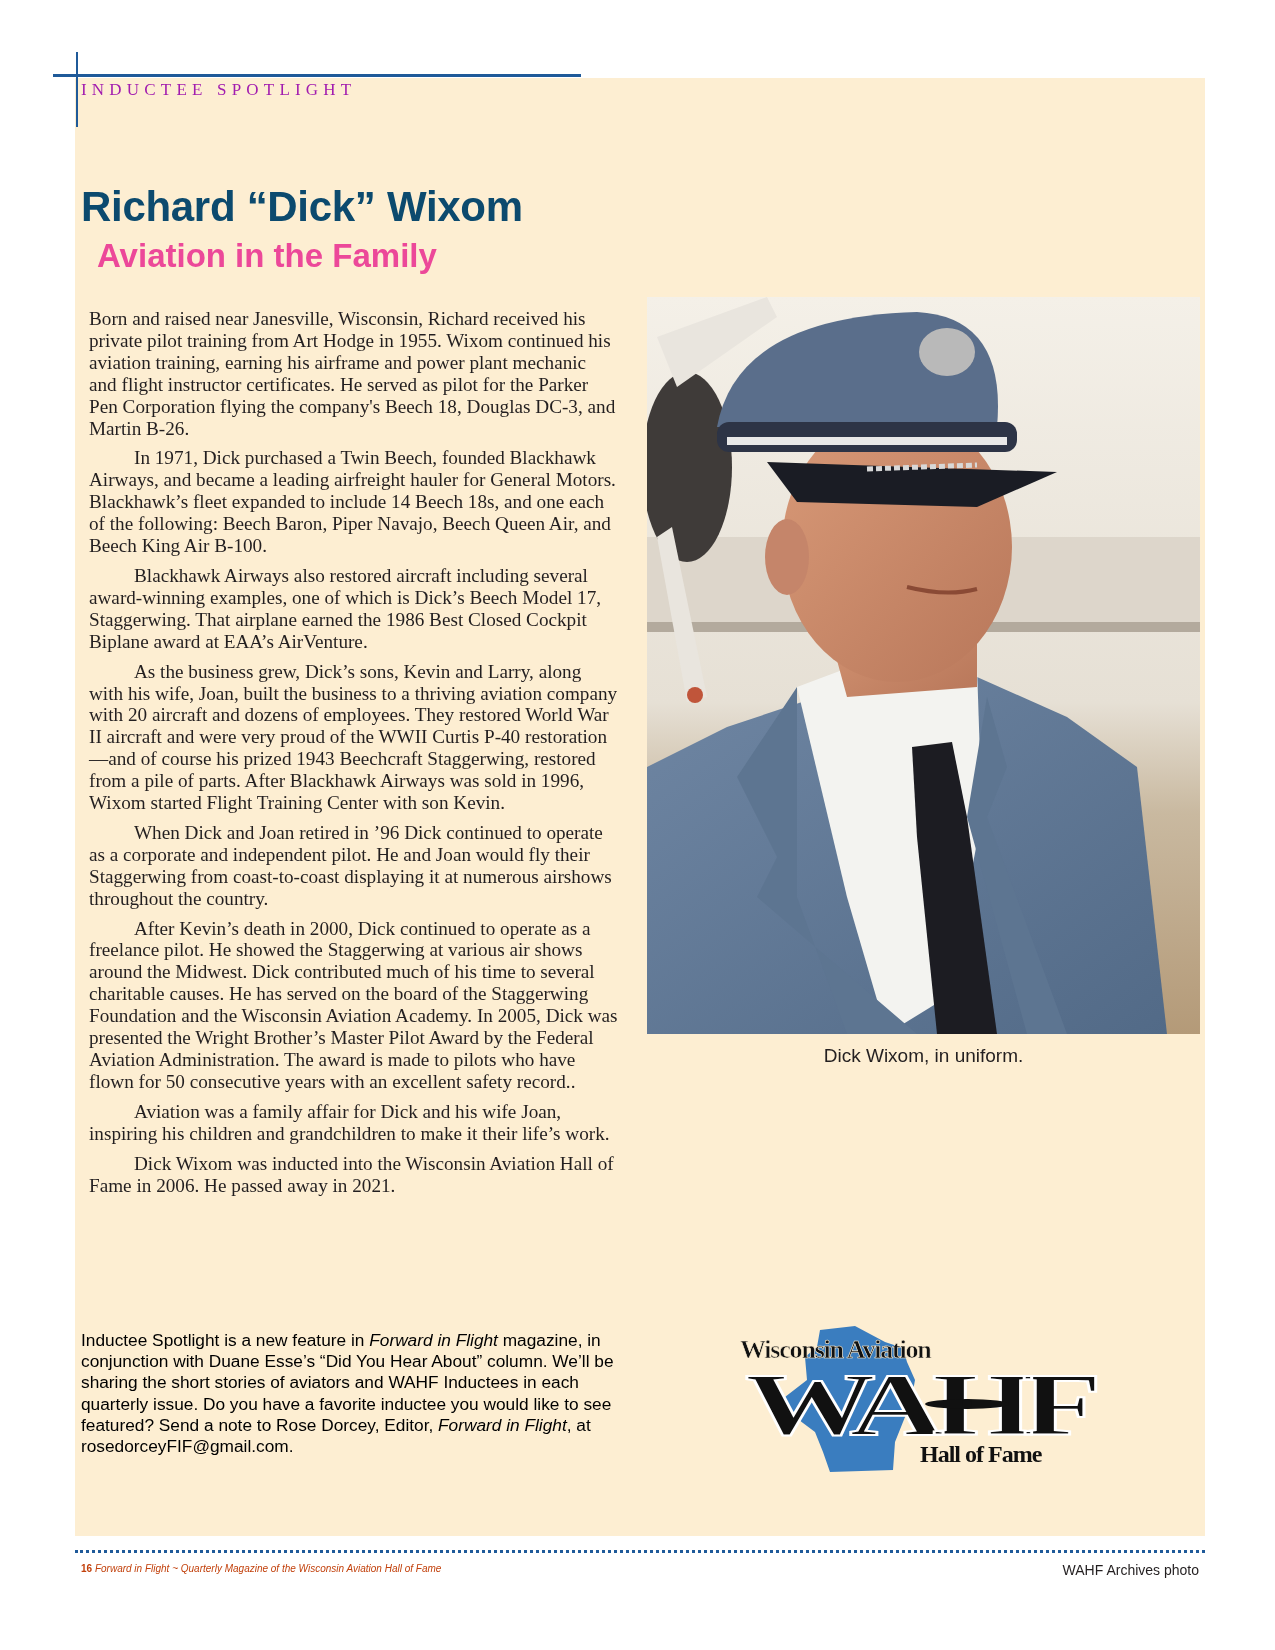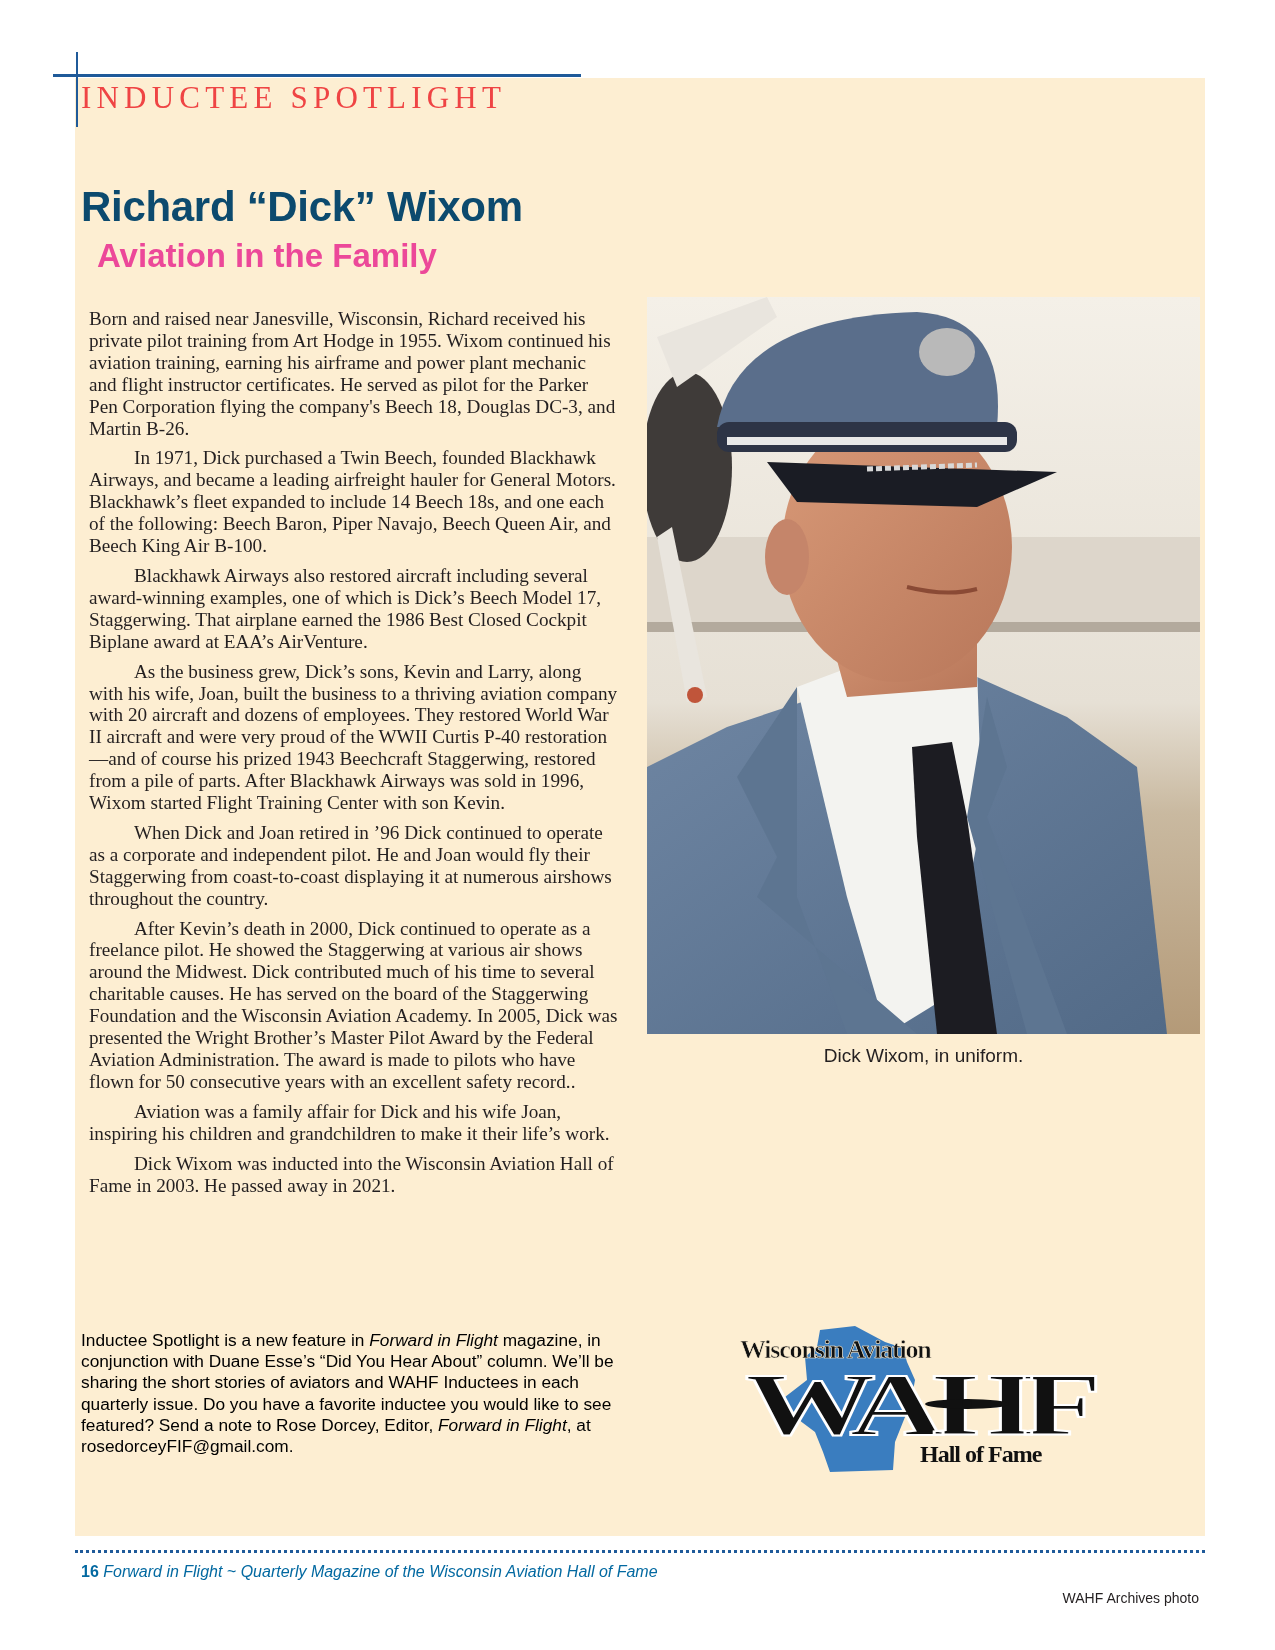--- a/index.html
+++ b/index.html
@@ -1,56 +1,56 @@
 <!DOCTYPE html>
 <html><head>
 <meta charset="utf-8">
 <style>
   html, body { margin:0; padding:0; background:#ffffff; }
   body { width:1275px; height:1650px; position:relative; overflow:hidden; font-family:"Liberation Serif", serif; color:#231f20; }
   .panel { position:absolute; left:75px; top:78px; width:1130px; height:1458px; background:#fdeed2; }
   .hline { position:absolute; left:53px; top:74px; width:528px; height:3px; background:#1f5a99; }
   .vline { position:absolute; left:76px; top:52px; width:2px; height:75px; background:#1f5a99; }
-  .kicker { position:absolute; left:81px; top:80px; font-family:"Liberation Serif", serif; font-size:31px; letter-spacing:5.2px; color:#ef4444; white-space:nowrap; }
+  .kicker { position:absolute; left:81px; top:80px; font-family:"Liberation Serif", serif; font-size:17px; letter-spacing:5.2px; color:#a21caf; white-space:nowrap; }
   .title { position:absolute; left:81px; top:182px; font-family:"Liberation Sans", sans-serif; font-weight:bold; font-size:42px; line-height:50px; color:#0c4a6e; white-space:nowrap; letter-spacing:-0.3px; }
   .subtitle { position:absolute; left:97px; top:237px; font-family:"Liberation Sans", sans-serif; font-weight:bold; font-size:33px; line-height:38px; color:#ec4899; white-space:nowrap; }
   .body { position:absolute; left:81px; top:300px; width:545px; font-size:19.2px; line-height:21.9px; color:#231f20; }
   .body p { margin:8px; }
   .body p.indent { text-indent:45px; }
   .photo { position:absolute; left:647px; top:297px; width:553px; height:737px; overflow:hidden; background:#c9c3b6; }
   .caption { position:absolute; left:647px; top:1045px; width:553px; text-align:center; font-family:"Liberation Sans", sans-serif; font-size:19px; color:#231f20; }
   .note { position:absolute; left:81px; top:1330px; width:545px; font-family:"Liberation Sans", sans-serif; font-size:17.3px; line-height:21.2px; color:#000000; }
   .note i { font-style:italic; }
   .logo { position:absolute; left:735px; top:1322px; width:370px; height:150px; }
   .dotline { position:absolute; left:75px; top:1550px; width:1130px; border-top:3px dotted #1f5a99; }
-  .footer-left { position:absolute; left:81px; top:1563px; font-family:"Liberation Sans", sans-serif; font-size:16px; color:#0369a1; white-space:nowrap; }
+  .footer-left { position:absolute; left:81px; top:1563px; font-family:"Liberation Sans", sans-serif; font-size:10px; color:#c2410c; white-space:nowrap; }
   .footer-left .num { font-weight:bold; }
   .footer-left .pub { font-style:italic; }
-  .footer-right { position:absolute; right:76px; top:1562px; font-family:"Liberation Sans", sans-serif; font-size:14px; color:#231f20; white-space:nowrap;margin-top:28px; }
+  .footer-right { position:absolute; right:76px; top:1562px; font-family:"Liberation Sans", sans-serif; font-size:14px; color:#231f20; white-space:nowrap; }
 </style>
 </head>
 <body>
 
 <div class="panel"></div>
 <div class="hline"></div>
 <div class="vline"></div>
 
 <div class="kicker">INDUCTEE SPOTLIGHT</div>
 <h1 class="title" style="margin:0">Richard “Dick” Wixom</h1>
 <h2 class="subtitle" style="margin:0">Aviation in the Family</h2>
 
 <div class="body">
   <p>Born and raised near Janesville, Wisconsin, Richard received his private pilot training from Art Hodge in 1955. Wixom continued his aviation training, earning his airframe and power plant mechanic and flight instructor certificates. He served as pilot for the Parker Pen Corporation flying the company's Beech 18, Douglas DC-3, and Martin B-26.</p>
   <p class="indent">In 1971, Dick purchased a Twin Beech, founded Blackhawk Airways, and became a leading airfreight hauler for General Motors. Blackhawk’s fleet expanded to include 14 Beech 18s, and one each of the following: Beech Baron, Piper Navajo, Beech Queen Air, and Beech King Air B-100.</p>
   <p class="indent">Blackhawk Airways also restored aircraft including several award-winning examples, one of which is Dick’s Beech Model 17, Staggerwing. That airplane earned the 1986 Best Closed Cockpit Biplane award at EAA’s AirVenture.</p>
   <p class="indent">As the business grew, Dick’s sons, Kevin and Larry, along with his wife, Joan, built the business to a thriving aviation company with 20 aircraft and dozens of employees. They restored World War II aircraft and were very proud of the WWII Curtis P-40 restoration—and of course his prized 1943 Beechcraft Staggerwing, restored from a pile of parts. After Blackhawk Airways was sold in 1996, Wixom started Flight Training Center with son Kevin.</p>
   <p class="indent">When Dick and Joan retired in ’96 Dick continued to operate as a corporate and independent pilot. He and Joan would fly their Staggerwing from coast-to-coast displaying it at numerous airshows throughout the country.</p>
   <p class="indent">After Kevin’s death in 2000, Dick continued to operate as a freelance pilot. He showed the Staggerwing at various air shows around the Midwest. Dick contributed much of his time to several charitable causes. He has served on the board of the Staggerwing Foundation and the Wisconsin Aviation Academy. In 2005, Dick was presented the Wright Brother’s Master Pilot Award by the Federal Aviation Administration. The award is made to pilots who have flown for 50 consecutive years with an excellent safety record..</p>
   <p class="indent">Aviation was a family affair for Dick and his wife Joan, inspiring his children and grandchildren to make it their life’s work.</p>
-  <p class="indent">Dick Wixom was inducted into the Wisconsin Aviation Hall of Fame in 2003. He passed away in 2021.</p>
+  <p class="indent">Dick Wixom was inducted into the Wisconsin Aviation Hall of Fame in 2006. He passed away in 2021.</p>
 </div>
 
 <div class="photo" role="img" aria-label="Dick Wixom in pilot uniform and cap in front of an aircraft">
   <svg width="553" height="737" viewBox="0 0 553 737" xmlns="http://www.w3.org/2000/svg">
     <defs>
       <linearGradient id="sky" x1="0" y1="0" x2="0" y2="1">
         <stop offset="0" stop-color="#f4f0e8"></stop>
         <stop offset="0.55" stop-color="#e6e0d5"></stop>
         <stop offset="0.7" stop-color="#c9b9a0"></stop>
         <stop offset="1" stop-color="#b49a78"></stop>

